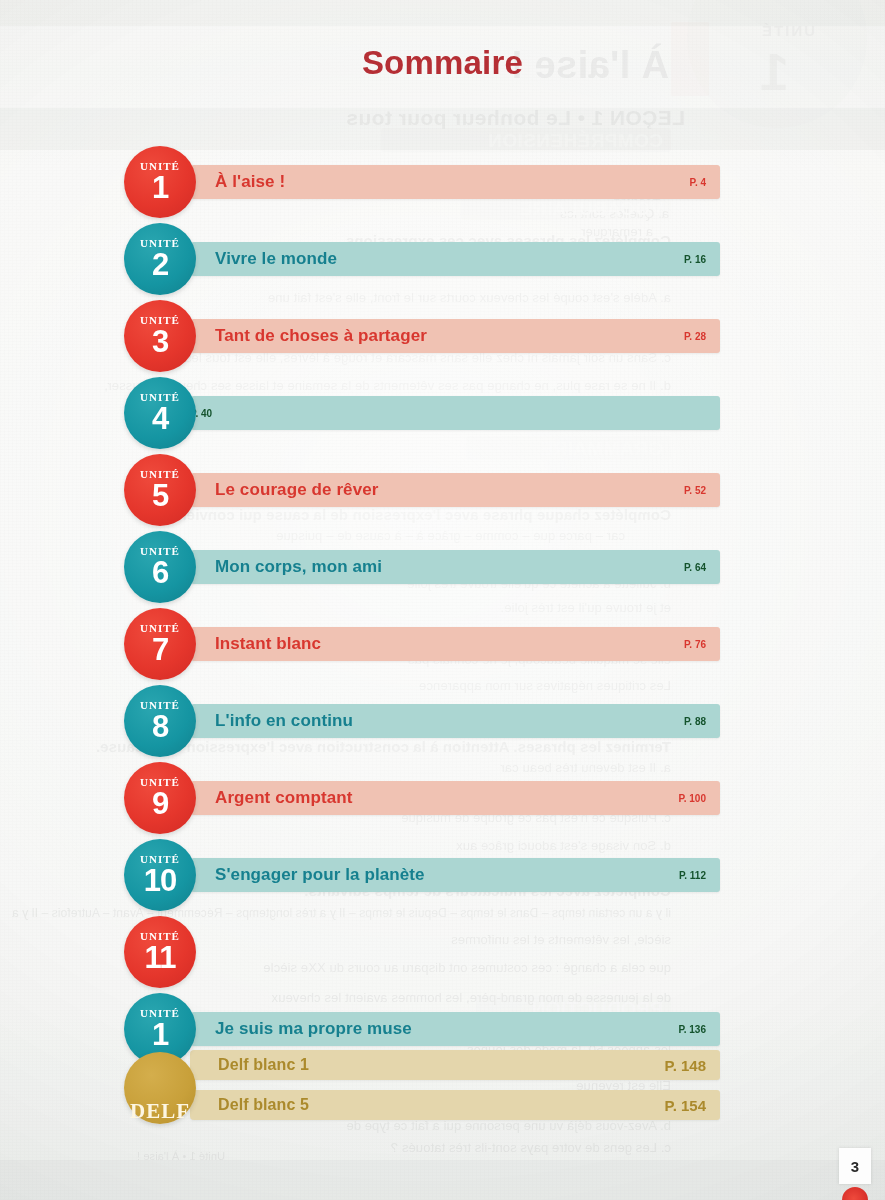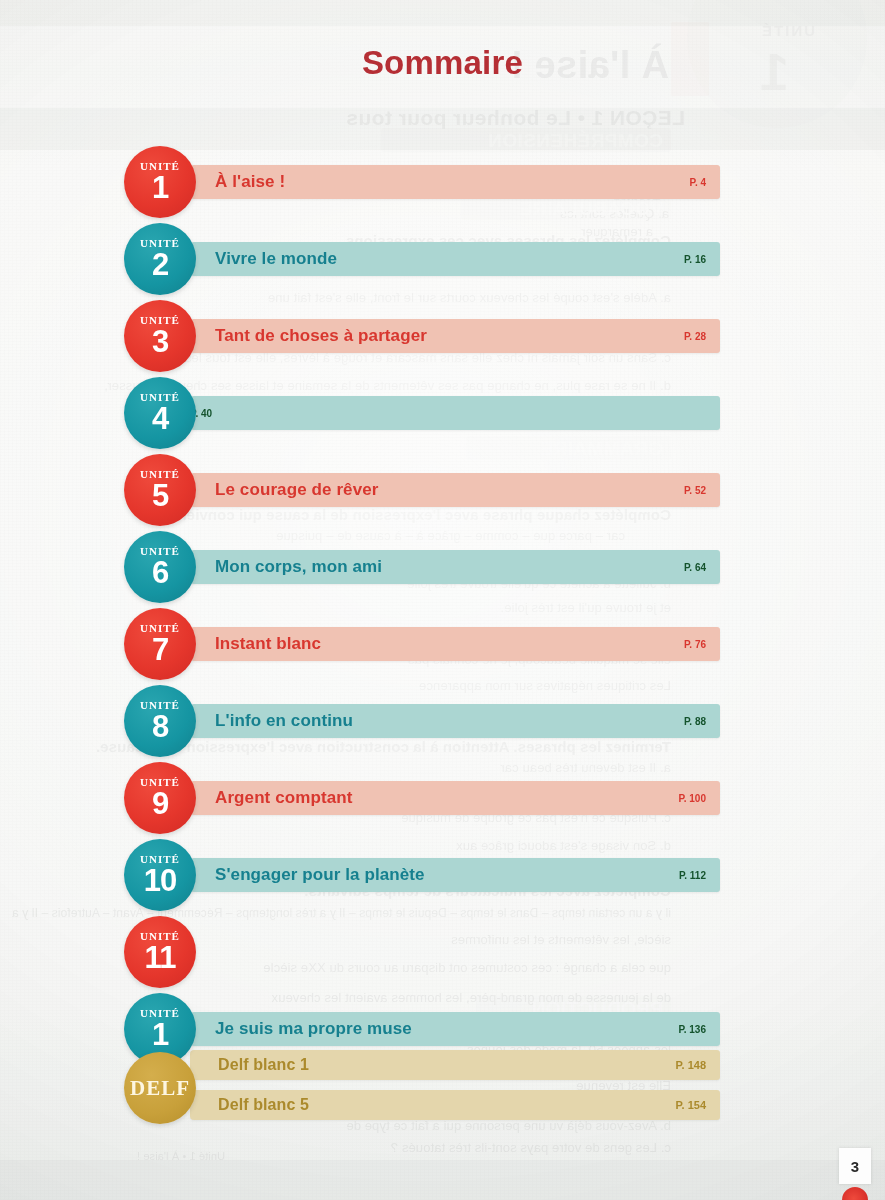--- a/index.html
+++ b/index.html
@@ -205,36 +205,36 @@
     width: 600px;
     height: 84px;
   }
   .delf-badge {
     position: absolute;
     left: 0; top: 6px;
     width: 72px; height: 72px;
     border-radius: 50%;
     background: radial-gradient(circle at 38% 32%, #d4ae4c 0%, #c8a03a 58%, #b68f2c 100%);
     display: flex;
-    align-items: center;
+    align-items: flex-end;
     justify-content: center;
     color: #fdf6e2;
     font-family: "Liberation Serif", serif;
     font-size: 21px;
     font-weight: bold;
     letter-spacing: 1px;
     box-shadow: 0 2px 4px rgba(100,100,100,0.22);
     z-index: 3;
   }
   .delf-rows { position: absolute; left: 0; top: 0; width: 600px; }
   .delf-rows .bar { position: absolute; left: 66px; width: 530px; height: 30px; }
   .delf-rows .bar:nth-child(1) { top: 4px; }
   .delf-rows .bar:nth-child(2) { top: 44px; }
   .delf-rows .bar-label { font-size: 16px; }
-  .delf-rows .bar-page  { font-size: 11px; }
+  .delf-rows .bar-page  { font-size: 15px; }
 
   
   .folio {
     position: absolute;
     right: 14px;
     bottom: 16px;
     width: 32px;
     height: 36px;
     background: #fdfdfd;
     box-shadow: 0 0 3px rgba(120,120,120,0.25);

